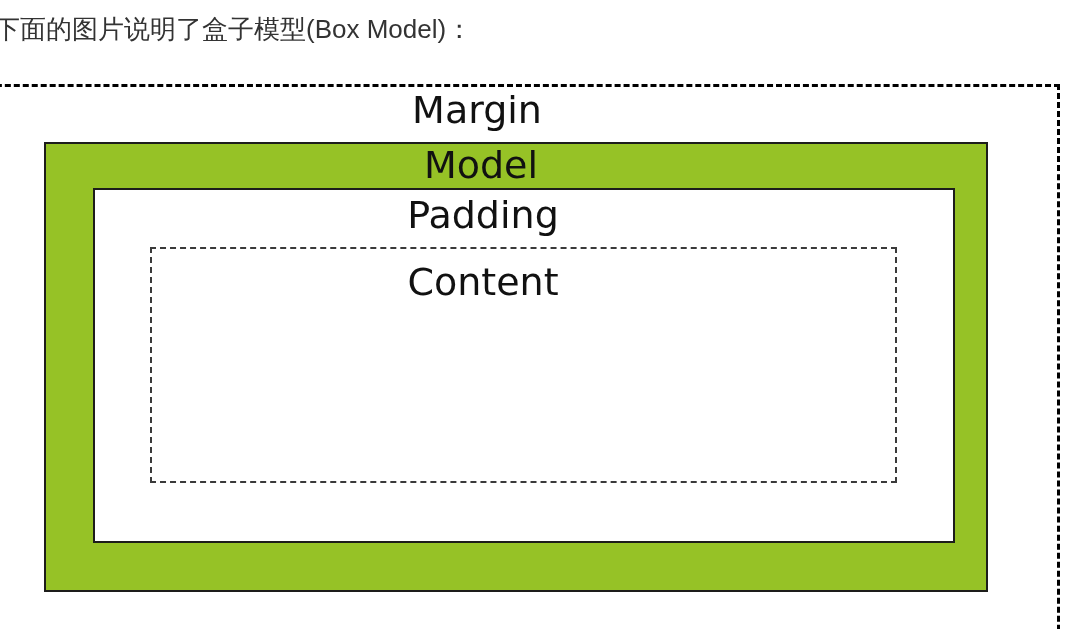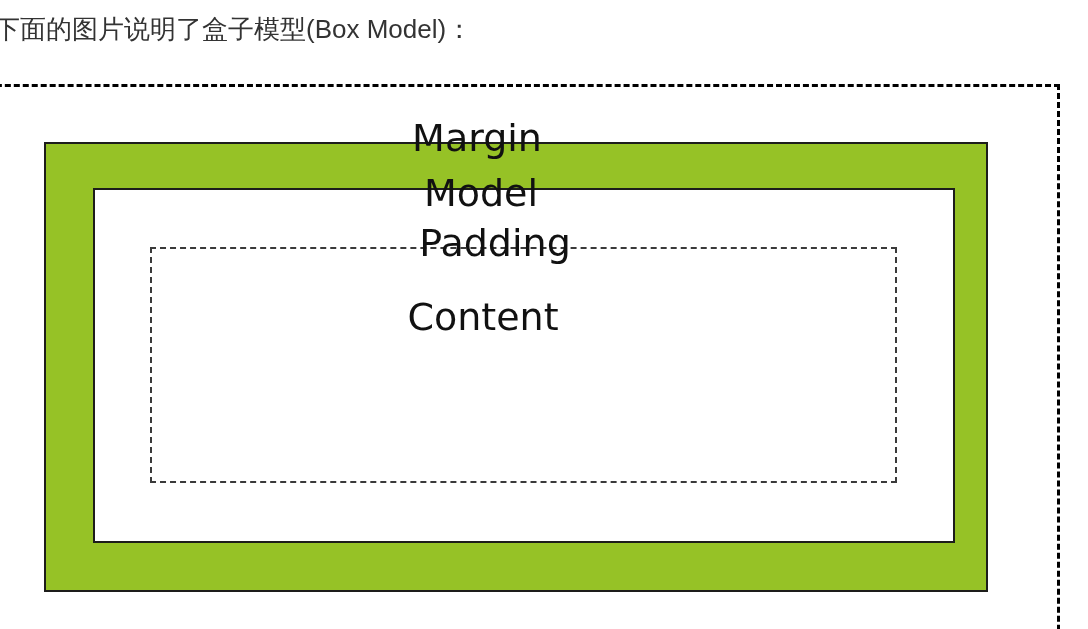--- a/index.html
+++ b/index.html
@@ -61,26 +61,25 @@
     border: 2px dashed var(--content-dash, #3a3a3a);
   }
   .label {
     position: absolute;
     transform: translateX(-50%);
     font-family: "DejaVu Sans", sans-serif;
     font-size: 38px;
     line-height: 1;
     color: var(--label-text, #111111);
     white-space: nowrap;
-    margin-top: 28px;
   }
   .margin-label  { left: 477px; top: 91px;  }
   .border-label  { left: 481px; top: 146px; }
-  .padding-label { left: 495px; top: 196px; }
-  .content-label { left: 483px; top: 270px; }
+  .padding-label { left: 483px; top: 196px; }
+  .content-label { left: 483px; top: 263px; }
 </style>
 </head>
 <body>
 
 <div class="page">
 
   <div class="intro">下面的图片说明了盒子模型(Box Model)：</div>
 
   <div class="diagram">
 

